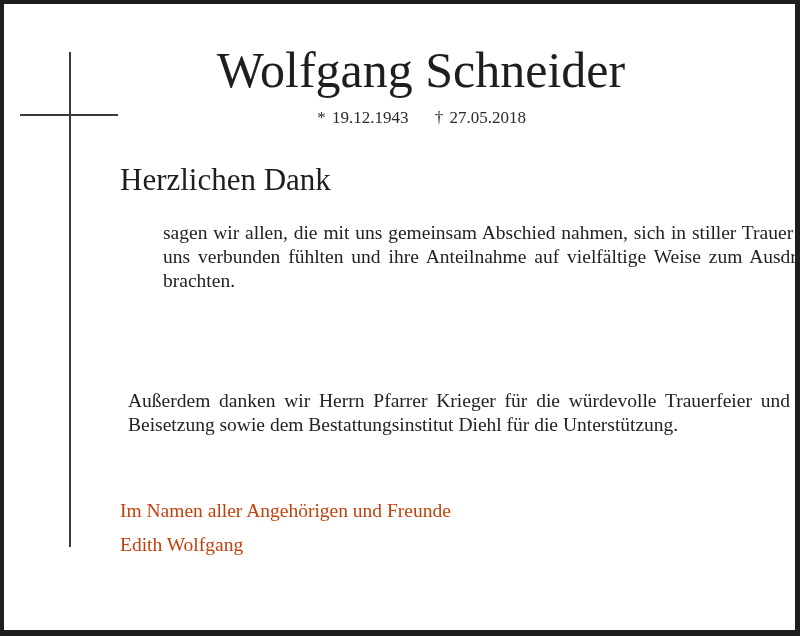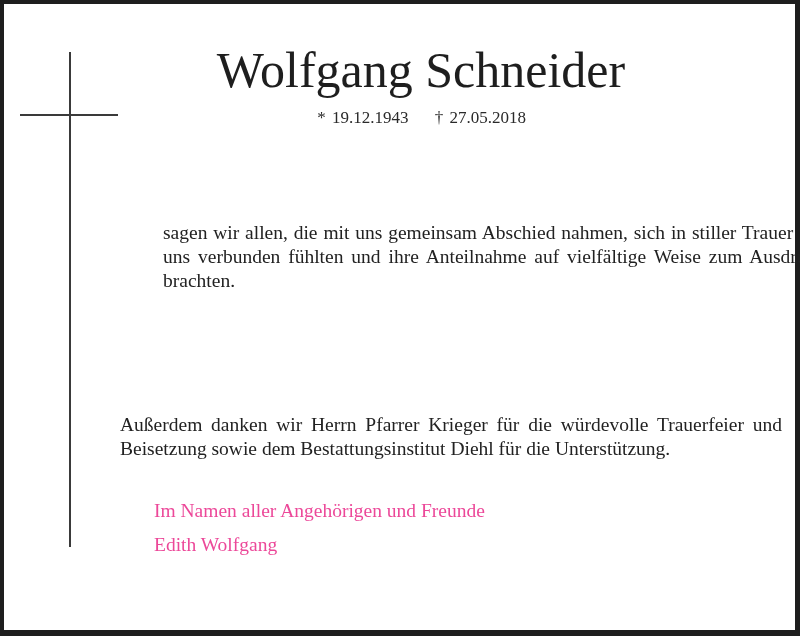--- a/index.html
+++ b/index.html
@@ -25,23 +25,23 @@
       position: absolute; left: 116px; top: 158px;
       font-size: 31px; line-height: 36px; color: #1e1e1e;
     }
     .para {
       position: absolute; left: 116px; width: 662px;
       font-size: 19.5px; line-height: 24px; text-align: justify;
       color: #222;
     }
     .p1 { top: 217px; margin-left: 43px; }
     .p2 { top: 301px; }
-    .p3 { top: 409px; }
+    .p3 { top: 385px; margin-left: 8px; }
     .line {
-      position: absolute; left: 116px; font-size: 19.5px; line-height: 24px; color: #ec4899; margin-left: 34px;
+      position: absolute; left: 116px; font-size: 19.5px; line-height: 24px; color: #c2410c;
     }
     .sign1 { top: 495px; }
     .sign2 { top: 529px; }
     .place { top: 589px; }
   </style>
 </head>
 <body>
 
 <div class="page">
   <div>
@@ -49,20 +49,21 @@
     <div class="cross-h"></div>
   </div>
 
   <div class="name">Wolfgang Schneider</div>
 
   <div class="dates">
     <span>* 19.12.1943</span>
     <span>† 27.05.2018</span>
   </div>
 
+  <div class="heading">Herzlichen Dank</div>
 
   <div class="para p1">sagen wir allen, die mit uns gemeinsam Abschied nahmen, sich in stiller Trauer mit uns verbunden fühlten und ihre Anteilnahme auf vielfältige Weise zum Ausdruck brachten.</div>
   <div class="para p3">Außerdem danken wir Herrn Pfarrer Krieger für die würdevolle Trauerfeier und Beisetzung sowie dem Bestattungsinstitut Diehl für die Unterstützung.</div>
 
   <div class="line sign1">Im Namen aller Angehörigen und Freunde</div>
   <div class="line sign2">Edith Wolfgang</div>
 
 </div>
 
 </body></html>

